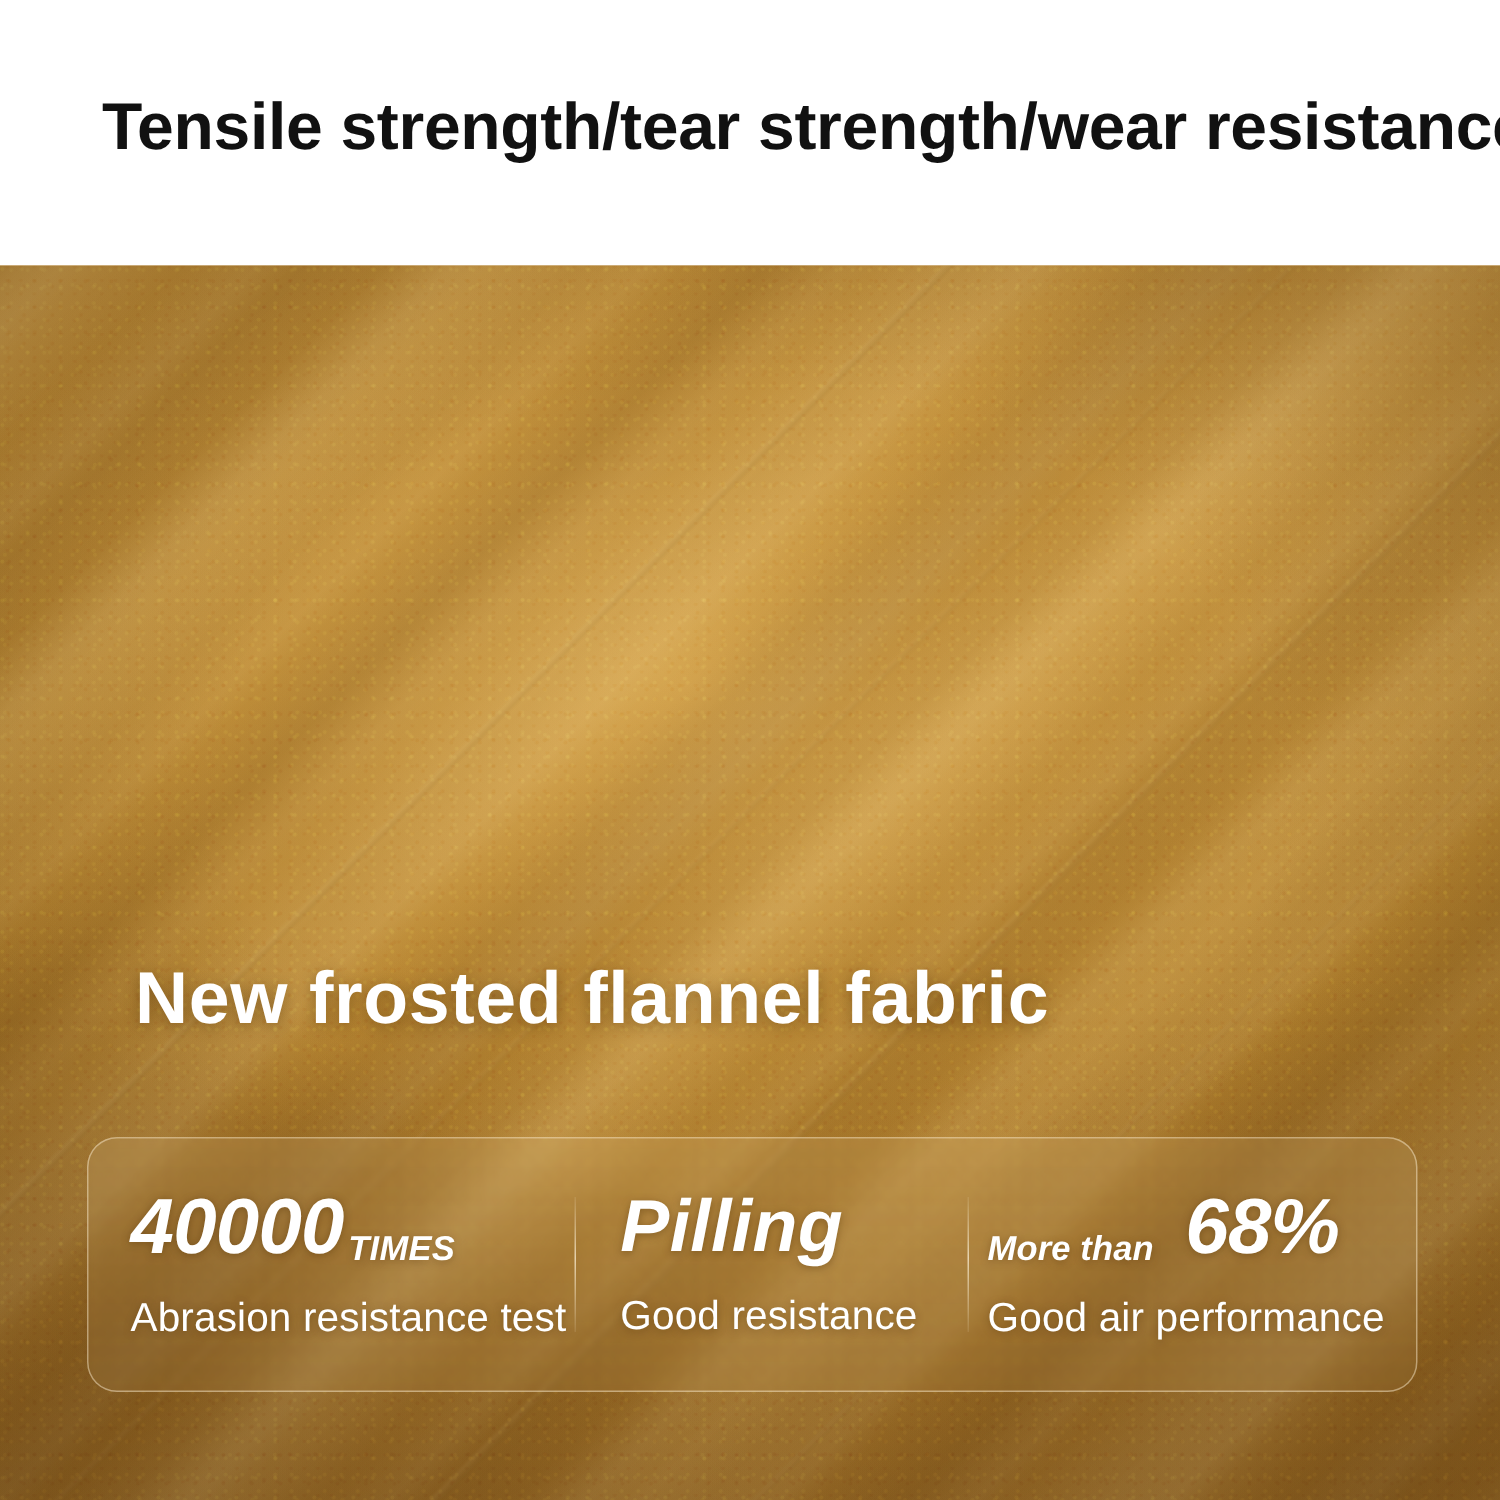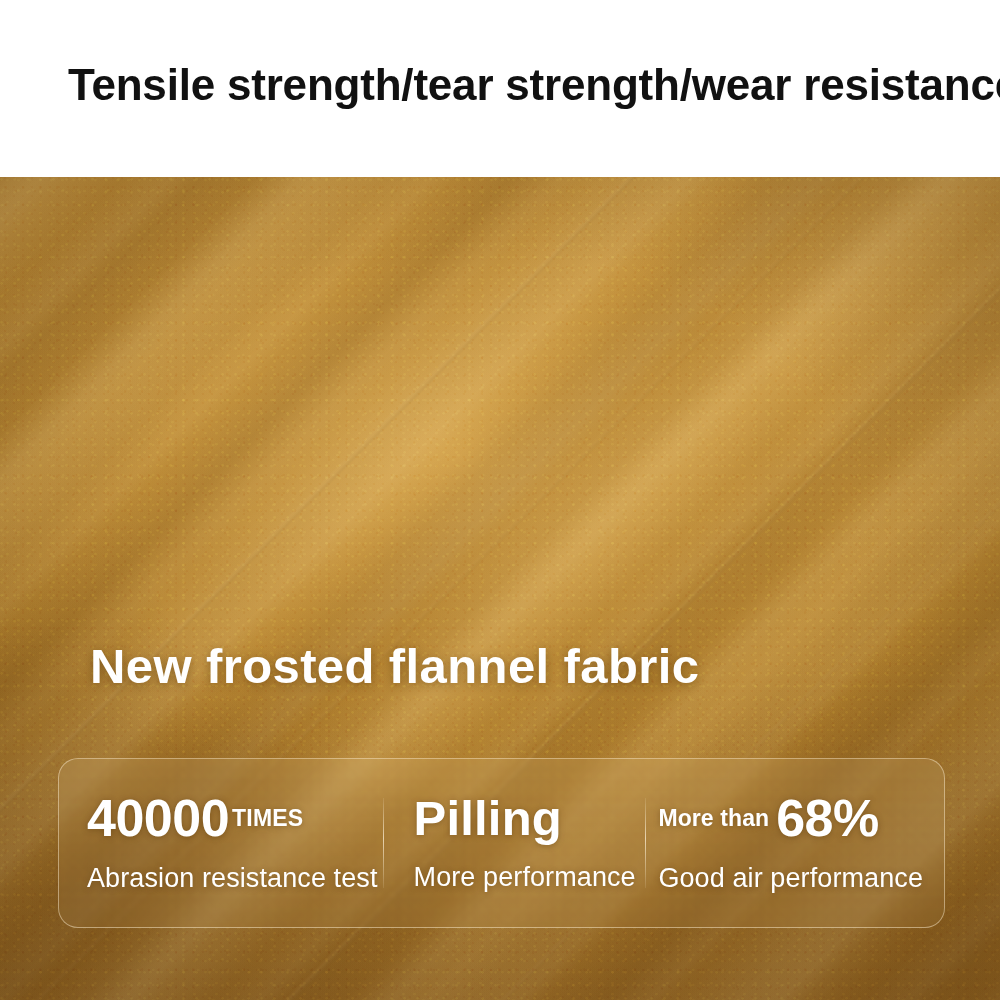--- a/index.html
+++ b/index.html
@@ -170,40 +170,41 @@
   .stat-3 { width: 299px; padding-left: 12px; }
 
   .stat-divider {
     width: 1px;
     height: 90px;
     background: linear-gradient(180deg, rgba(255,244,220,0.10), rgba(255,244,220,0.72) 45%, rgba(255,244,220,0.10));
   }
 
   .stat-top {
     display: flex;
-    align-items: center;
+    align-items: flex-end;
     white-space: nowrap;
     line-height: 1.0;
+    font-style: italic;
   }
   .big-number {
     font-size: 52px;
     font-weight: bold;
     letter-spacing: -0.5px;
   }
   .unit-suffix {
     font-size: 23px;
     font-weight: bold;
     letter-spacing: 0.2px;
     margin-left: 3px;
   }
   .prefix-small {
     font-size: 23px;
     font-weight: bold;
     letter-spacing: 0.1px;
-    margin-right: 7px;
+    margin-right: 21px;
   }
   .word-big {
     font-size: 49px;
     font-weight: bold;
     letter-spacing: 0.2px;
   }
   .stat-caption {
     margin-top: 20px;
     font-size: 27px;
     font-weight: normal;
@@ -243,21 +244,21 @@
         </div>
         <div class="stat-caption">Abrasion resistance test</div>
       </div>
 
       <div class="stat-divider"></div>
 
       <div class="stat stat-2">
         <div class="stat-top">
           <span class="word-big">Pilling</span>
         </div>
-        <div class="stat-caption">More performance</div>
+        <div class="stat-caption">Good resistance</div>
       </div>
 
       <div class="stat-divider"></div>
 
       <div class="stat stat-3">
         <div class="stat-top">
           <span class="prefix-small">More than</span>
           <span class="big-number">68%</span>
         </div>
         <div class="stat-caption">Good air performance</div>

